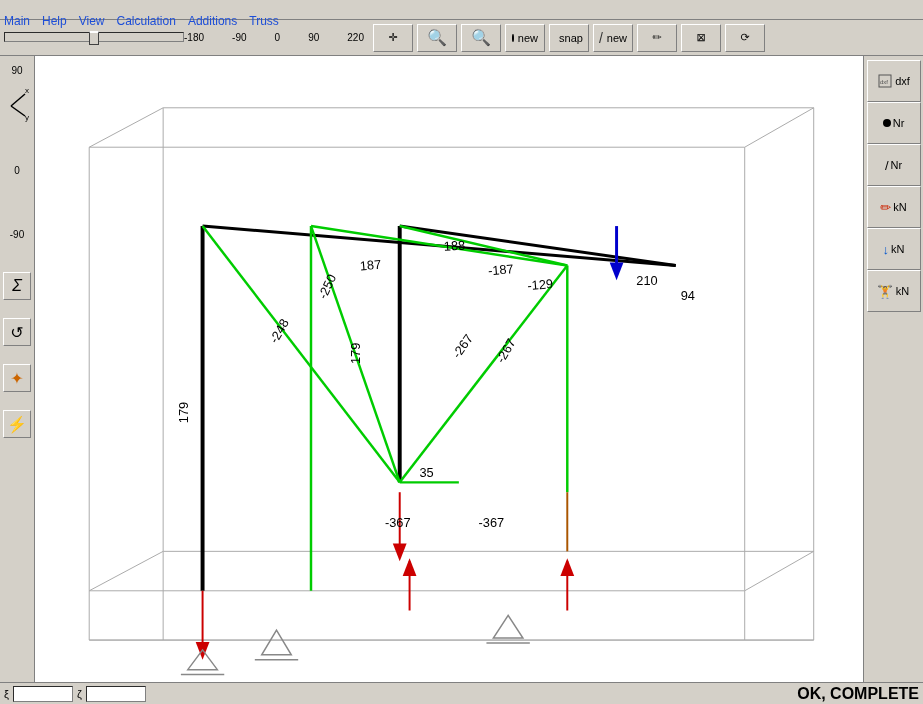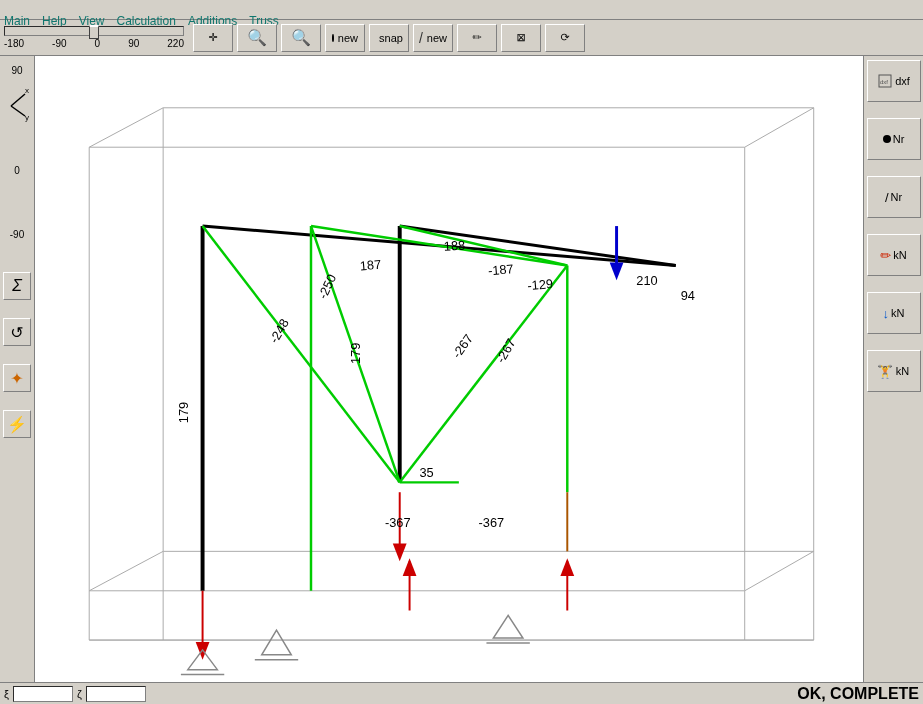--- a/index.html
+++ b/index.html
@@ -11,38 +11,38 @@
       border-bottom: 1px solid #808080;
       padding: 2px 4px;
       display: flex;
       gap: 12px;
       height: 20px;
       align-items: center;
     }
     .menu-item {
       cursor: pointer;
       font-size: 12px;
-      color: #0f766e;
+      color: #1d4ed8;
       margin-top: 22px;
     }
 
     
     #toolbar {
       background: #d4d0c8;
       border-bottom: 1px solid #808080;
       padding: 3px 4px;
       display: flex;
       align-items: center;
       height: 36px;
       gap: 2px;
     }
 
     .toolbar-slider-container {
       display: flex;
-      flex-direction: column;
+      flex-direction: row;
       align-items: center;
       margin-right: 6px;
     }
     .slider-track {
       width: 180px;
       height: 10px;
       background: #d4d0c8;
       border: 1px inset #808080;
       position: relative;
       margin-bottom: 2px;
@@ -133,21 +133,21 @@
 
     
     #right-sidebar {
       width: 60px;
       background: #d4d0c8;
       border-left: 1px solid #808080;
       display: flex;
       flex-direction: column;
       align-items: center;
       padding: 4px 0;
-      gap: 16px;
+      gap: 0;
     }
     .right-btn {
       width: 54px;
       height: 42px;
       background: #d4d0c8;
       border: 1px solid #808080;
       border-top-color: #fff;
       border-left-color: #fff;
       cursor: pointer;
       display: flex;

